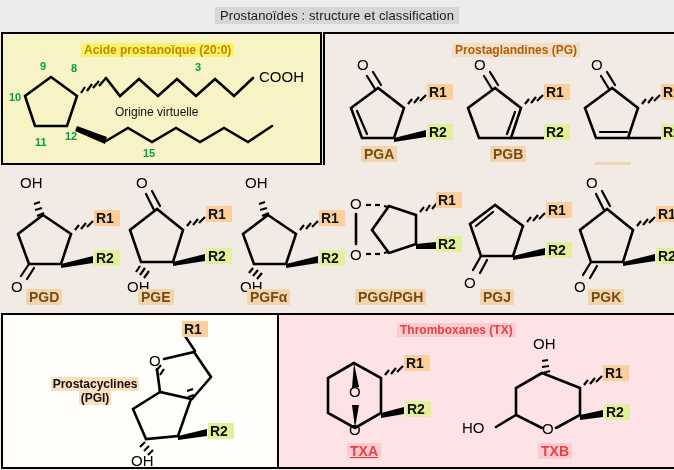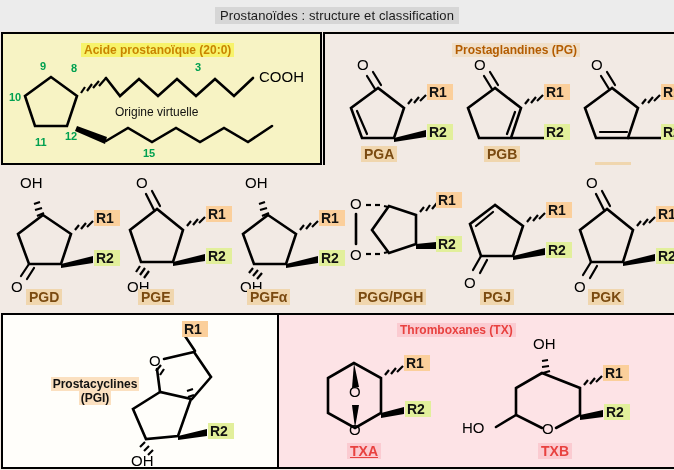--- a/index.html
+++ b/index.html
@@ -166,21 +166,21 @@
           <line x1="65" y1="48" x2="69" y2="43"></line>
             <line x1="71" y1="47" x2="76" y2="41"></line>
           <line x1="77" y1="45" x2="83" y2="39"></line>
         </g>
         <rect class="r1box" x="84" y="28" width="26" height="16"></rect>
         <text class="rlab r1txt" x="86" y="41">R1</text>
         <line class="bond" x1="51" y1="82" x2="84" y2="82"></line>
         <rect class="r2box" x="84" y="68" width="26" height="16"></rect>
         <text class="rlab r2txt" x="86" y="81">R2</text>
       </svg>
-      <div class="cap cap-pg" style="left:24px;top:90px;">PGB</div>
+      <div class="cap cap-pg" style="left:30px;top:90px;">PGB</div>
     </div>
 
     <div class="struct" style="left:252px;top:22px;">
       <svg width="110" height="92" viewBox="0 0 110 92">
         <text class="atom" x="14" y="14">O</text>
         <line class="bond-thin" x1="24" y1="20" x2="32" y2="33"></line>
         <line class="bond-thin" x1="30" y1="16" x2="38" y2="29"></line>
         <path class="bond" d="M 35 32 L 8 52 L 19 82 L 51 82 L 61 52 Z"></path>
 
         <line class="bond-thin" x1="23" y1="76" x2="50" y2="76"></line>

